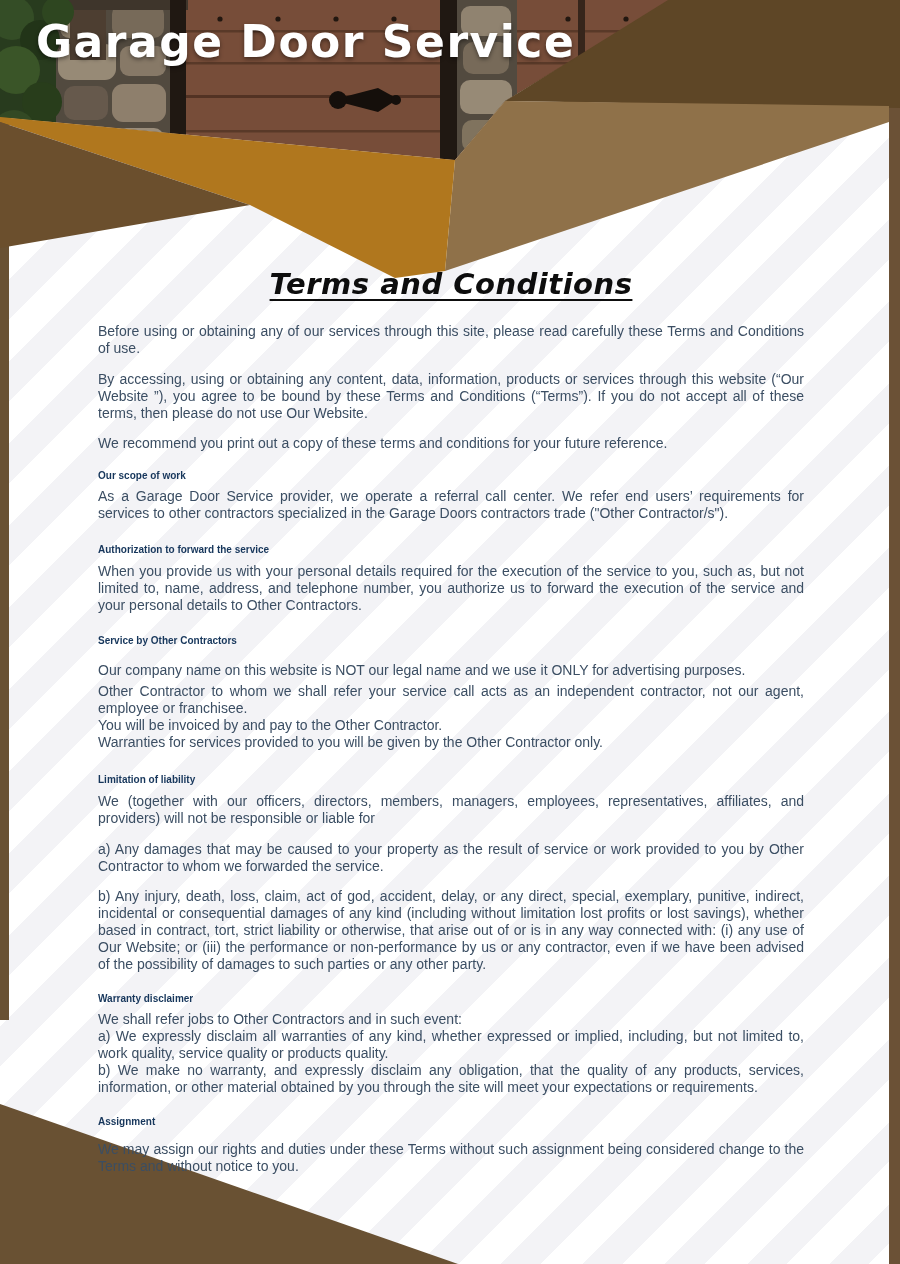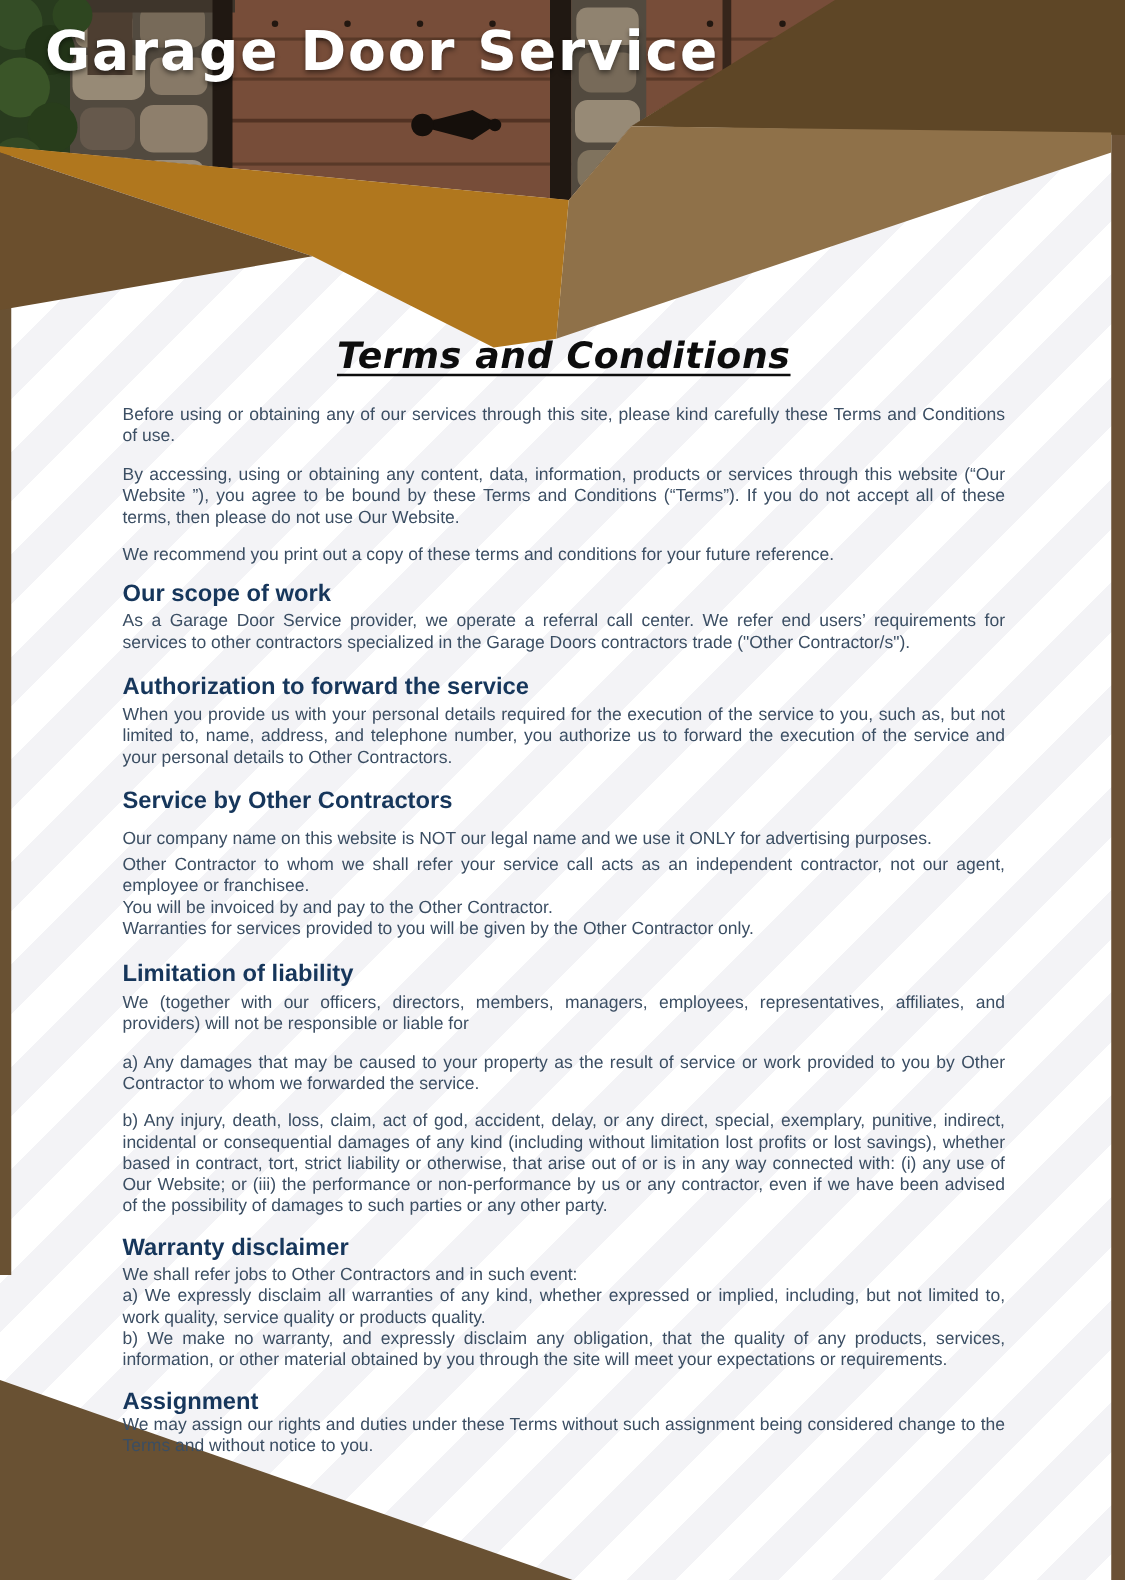--- a/index.html
+++ b/index.html
@@ -31,21 +31,21 @@
   .doc-title{
     text-align:center;
     font-family:"DejaVu Sans",sans-serif;
     font-size:29px;font-weight:700;color:#0d0d0d;
     text-decoration:underline;text-decoration-thickness:2px;text-underline-offset:5px;
     margin:0 0 0 0;letter-spacing:.5px;font-style:italic;
   }
   .flow{margin-top:30px;}
   .para{margin:0;text-align:justify;white-space:pre-line;}
   .sec-head{
-    margin:0;font-size:19px;line-height:18px;font-weight:700;color:#16365b;
+    margin:0;font-size:10px;line-height:18px;font-weight:700;color:#16365b;
     font-family:"Liberation Sans",sans-serif;text-align:left;
   }
 </style>
 </head>
 <body>
 
 <div class="page">
 
   <div class="strip strip-left"></div>
   <div class="strip strip-right"></div>
@@ -141,21 +141,21 @@
     <polygon points="0,117 455,160 445,271 395,278 250,205 0,122" fill="#b0771e"></polygon>
     <polygon points="0,122 250,205 0,248" fill="#6b4f2d"></polygon>
   </svg>
 
   <div class="brand-title">Garage Door Service</div>
 
   <div class="doc">
     <h1 class="doc-title">Terms and Conditions</h1>
 
     <div class="flow">
-      <p class="para" style="margin-top:4px">Before using or obtaining any of our services through this site, please kind carefully these Terms and Conditions of use.</p>
+      <p class="para" style="margin-top:4px">Before using or obtaining any of our services through this site, please read carefully these Terms and Conditions of use.</p>
       <p class="para" style="margin-top:14px">By accessing, using or obtaining any content, data, information, products or services through this website (“Our Website ”), you agree to be bound by these Terms and Conditions (“Terms”). If you do not accept all of these terms, then please do not use Our Website.</p>
       <p class="para" style="margin-top:13px">We recommend you print out a copy of these terms and conditions for your future reference.</p>
 
       <h2 class="sec-head" style="margin-top:15px">Our scope of work</h2>
       <p class="para" style="margin-top:3px">As a Garage Door Service provider, we operate a referral call center. We refer end users’ requirements for services to other contractors specialized in the Garage Doors contractors trade ("Other Contractor/s").</p>
 
       <h2 class="sec-head" style="margin-top:19px">Authorization to forward the service</h2>
       <p class="para" style="margin-top:4px">When you provide us with your personal details required for the execution of the service to you, such as, but not limited to, name, address, and telephone number, you authorize us to forward the execution of the service and your personal details to Other Contractors.</p>
 
       <h2 class="sec-head" style="margin-top:18px">Service by Other Contractors</h2>
@@ -168,17 +168,17 @@
       <p class="para" style="margin-top:4px">We (together with our officers, directors, members, managers, employees, representatives, affiliates, and providers) will not be responsible or liable for</p>
       <p class="para" style="margin-top:14px">a) Any damages that may be caused to your property as the result of service or work provided to you by Other Contractor to whom we forwarded the service.</p>
       <p class="para" style="margin-top:13px">b) Any injury, death, loss, claim, act of god, accident, delay, or any direct, special, exemplary, punitive, indirect, incidental or consequential damages of any kind (including without limitation lost profits or lost savings), whether based in contract, tort, strict liability or otherwise, that arise out of or is in any way connected with: (i) any use of Our Website; or (iii) the performance or non-performance by us or any contractor, even if we have been advised of the possibility of damages to such parties or any other party.</p>
 
       <h2 class="sec-head" style="margin-top:17px">Warranty disclaimer</h2>
       <p class="para" style="margin-top:3px">We shall refer jobs to Other Contractors and in such event:
 a) We expressly disclaim all warranties of any kind, whether expressed or implied, including, but not limited to, work quality, service quality or products quality.
 b) We make no warranty, and expressly disclaim any obligation, that the quality of any products, services, information, or other material obtained by you through the site will meet your expectations or requirements.</p>
 
       <h2 class="sec-head" style="margin-top:17px">Assignment</h2>
-      <p class="para" style="margin-top:0">We may assign our rights and duties under these Terms without such assignment being considered change to the Terms and without notice to you.</p>
+      <p class="para" style="margin-top:10px">We may assign our rights and duties under these Terms without such assignment being considered change to the Terms and without notice to you.</p>
     </div>
   </div>
 
 </div>
 
 </body></html>

